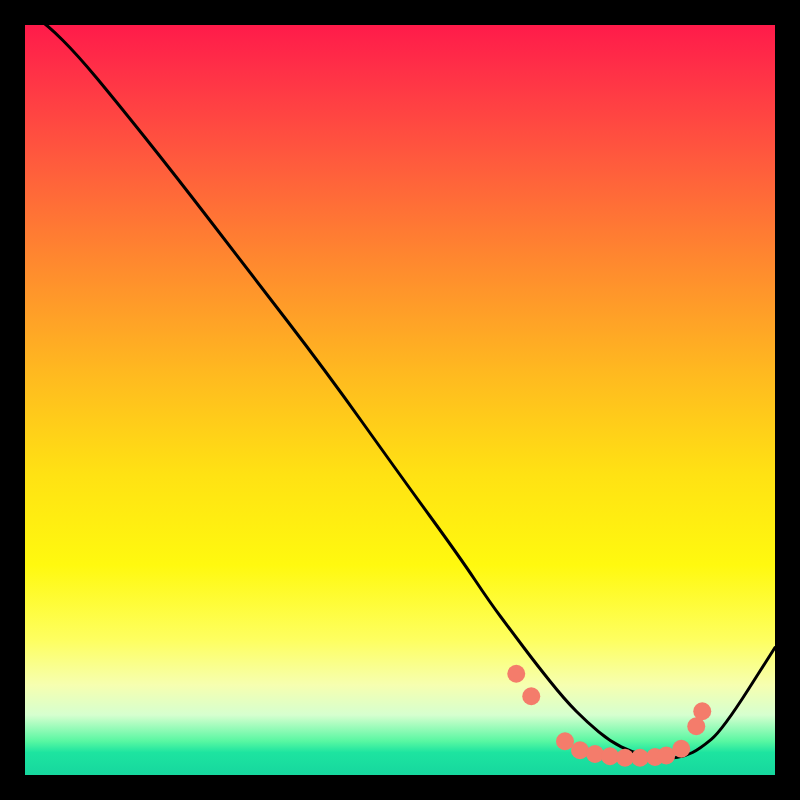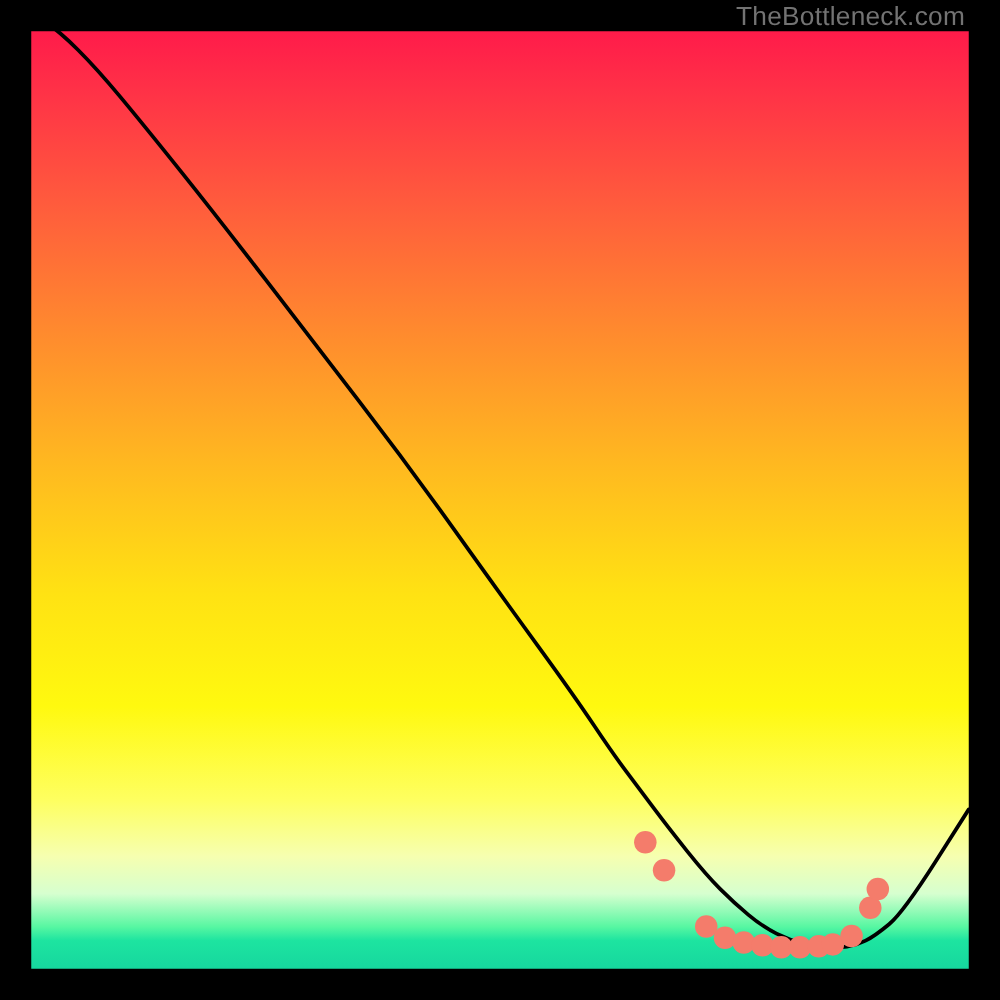--- a/index.html
+++ b/index.html
@@ -77,14 +77,13 @@
           <circle cx="600" cy="732.75" r="9" fill="#f47c6b"></circle>
           <circle cx="615" cy="732.75" r="9" fill="#f47c6b"></circle>
           <circle cx="630" cy="732" r="9" fill="#f47c6b"></circle>
           <circle cx="641.25" cy="730.5" r="9" fill="#f47c6b"></circle>
           <circle cx="656.25" cy="723.75" r="9" fill="#f47c6b"></circle>
           <circle cx="671.25" cy="701.25" r="9" fill="#f47c6b"></circle>
           <circle cx="677.25" cy="686.25" r="9" fill="#f47c6b"></circle>
         </g>
     </svg>
   </div>
-  <div class="watermark">TheBottleneck.com</div>
 </div>
 
 </body></html>

